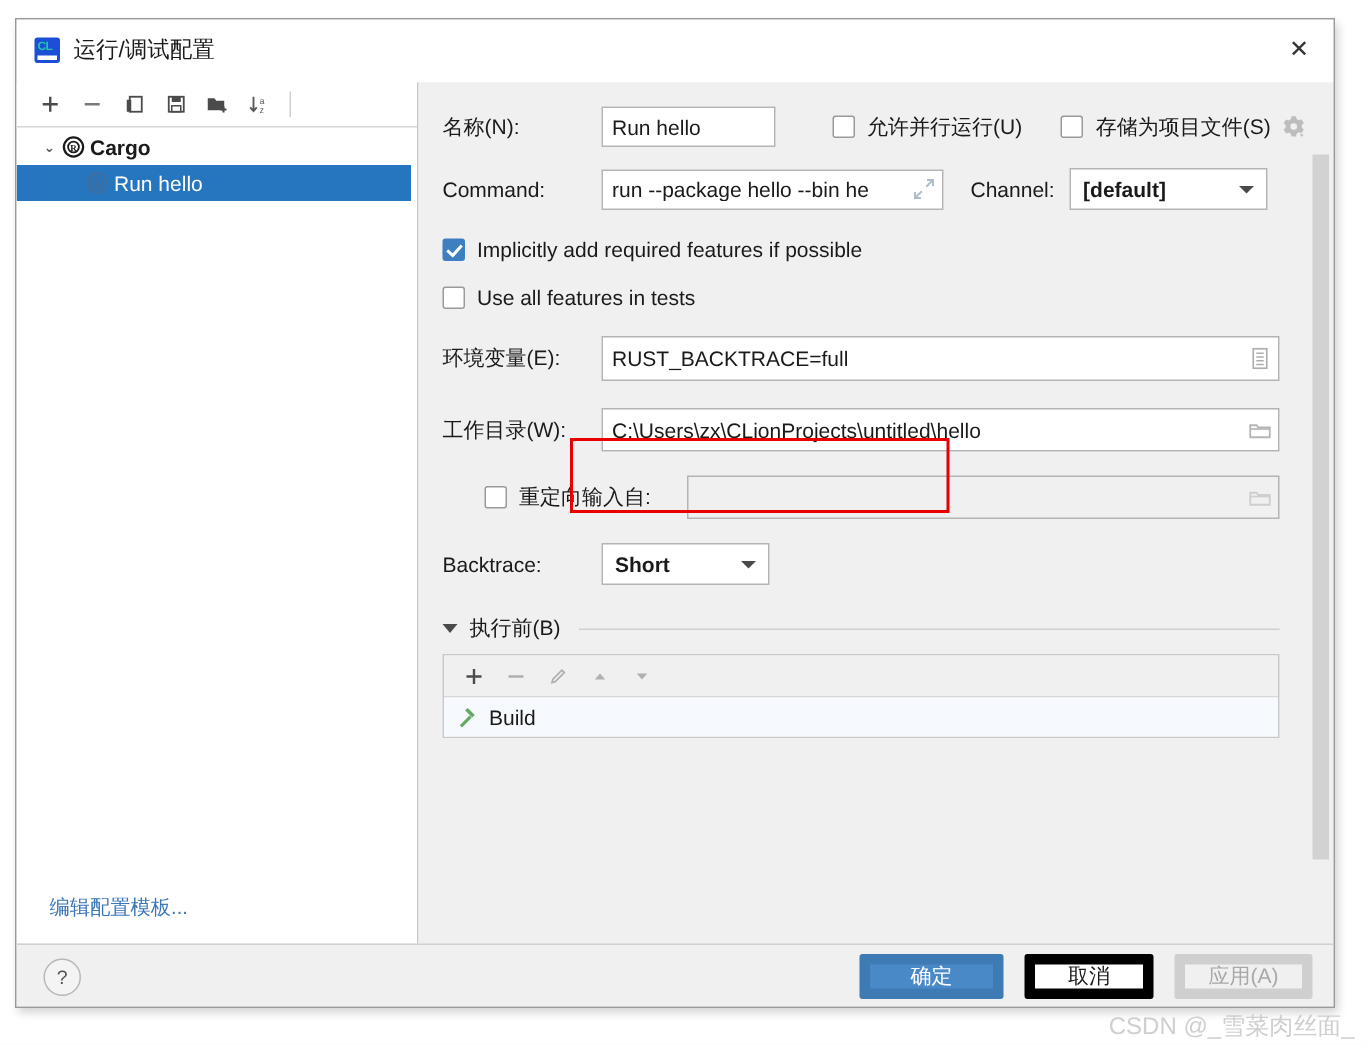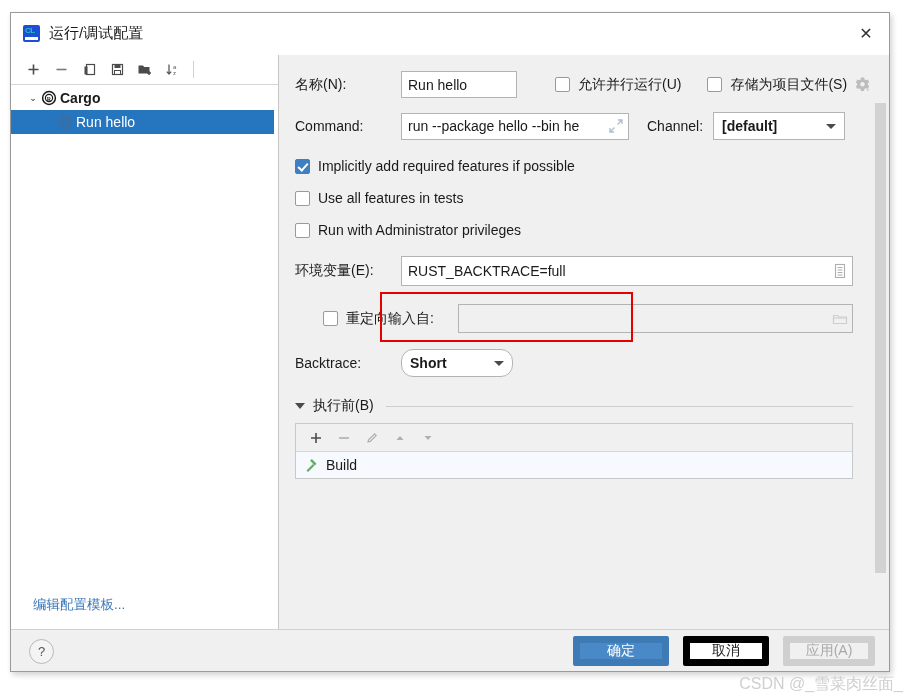--- a/index.html
+++ b/index.html
@@ -545,52 +545,58 @@
         </div>
 
         <div class="cb-row" style="margin-top:18px;">
           <span class="cb checked"></span>
           <span class="cb-label">Implicitly add required features if possible</span>
         </div>
         <div class="cb-row">
           <span class="cb"></span>
           <span class="cb-label">Use all features in tests</span>
         </div>
-        <div class="cb-row">
-          <span class="cb"></span>
-          <span class="cb-label">Run with Administrator privileges</span>
-        </div>
 
         <div class="row" style="margin-top:18px;margin-bottom:18px;">
           <span class="lbl w1">环境变量(E):</span>
           <span class="field-wrap" style="flex:1;">
             <input class="txt" style="width: 100%; padding-right: 26px; height: 30px;" value="RUST_BACKTRACE=full">
             <svg class="inner-icon" viewBox="0 0 16 16">
               <rect x="3.5" y="1.5" width="9" height="13" fill="none" stroke="#6b6b6b" stroke-width="1.1"></rect>
               <path d="M5.5 4.5 h5 M5.5 7 h5 M5.5 9.5 h5 M5.5 12 h5" stroke="#6b6b6b" stroke-width="1"></path>
             </svg>
           </span>
         </div>
 
+        <div class="row" style="margin-bottom:16px;">
+          <span class="lbl w1">工作目录(W):</span>
+          <span class="field-wrap" style="flex:1;">
+            <input class="txt" style="width: 100%; padding-right: 26px; height: 29px;" value="C:\Users\zx\CLionProjects\untitled\hello">
+            <svg class="inner-icon" viewBox="0 0 16 16">
+              <path d="M1.5 4.5 h4.2 l1.1 1.5 h7.7 v6.5 h-13 z" fill="none" stroke="#7a7a7a" stroke-width="1.2"></path>
+              <path d="M1.5 7 h13" stroke="#7a7a7a" stroke-width="1.1"></path>
+            </svg>
+          </span>
+        </div>
 
         <div class="row" style="margin-bottom:16px;padding-left:28px;">
           <span class="cb"></span>
           <span class="cb-label" style="width:112px;flex:0 0 112px;">重定向输入自:</span>
           <span class="field-wrap" style="flex:1;">
             <input class="txt" style="width: 100%; padding-right: 26px; height: 29px;" disabled="" value="">
             <svg class="inner-icon" viewBox="0 0 16 16">
               <path d="M1.5 4.5 h4.2 l1.1 1.5 h7.7 v6.5 h-13 z" fill="none" stroke="#b3b3b3" stroke-width="1.2"></path>
               <path d="M1.5 7 h13" stroke="#b3b3b3" stroke-width="1.1"></path>
             </svg>
           </span>
         </div>
 
         <div class="row" style="margin-bottom:20px;">
           <span class="lbl w1">Backtrace:</span>
-          <span class="combo" style="width:112px;border-radius:12px;">
+          <span class="combo" style="width:112px;">
             <span>Short</span>
             <span class="arrow"></span>
           </span>
         </div>
 
         <div id="before-launch">
           <div id="bl-header">
             <span class="tri"></span>
             <span>执行前(B)</span>
             <span class="line"></span>

